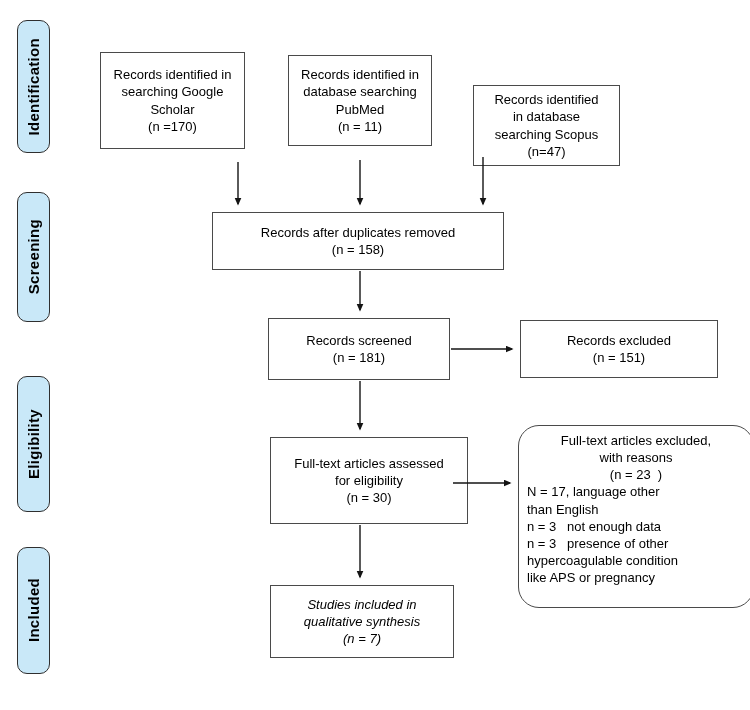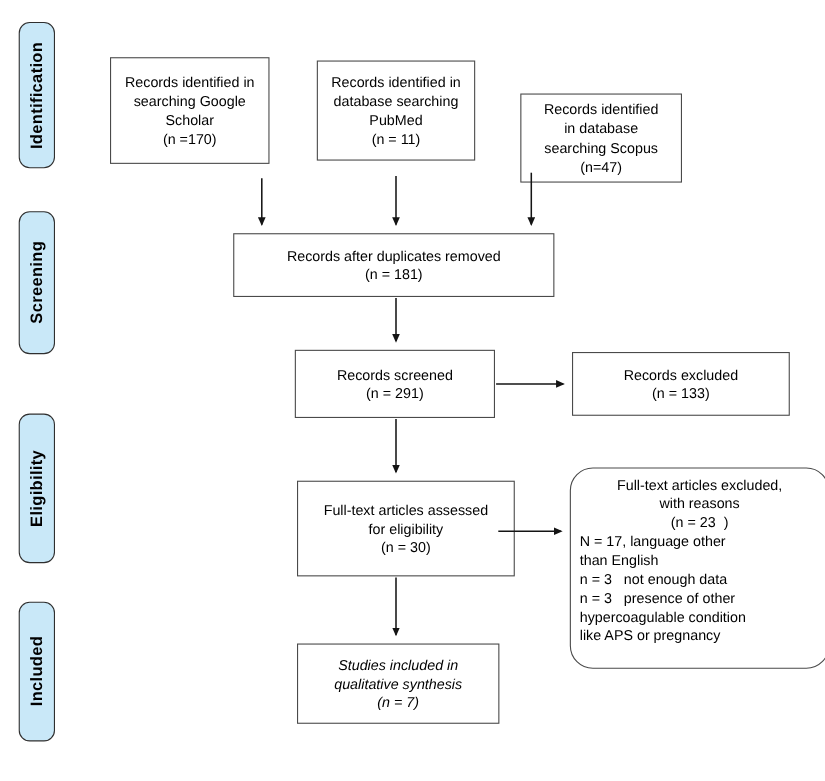--- a/index.html
+++ b/index.html
@@ -84,29 +84,29 @@
   </div>
   <div class="box" style="left:473px;top:47px;width:147px;height:81px;margin-top:38px;">
     <div class="pre">Records identified
 in database
 searching Scopus
 (n=47)</div>
   </div>
 
   <div class="box" style="left:212px;top:212px;width:292px;height:58px;">
     <div class="pre">Records after duplicates removed
-(n = 181)</div>
+(n = 158)</div>
   </div>
   <div class="box" style="left:268px;top:318px;width:182px;height:62px;">
     <div class="pre">Records screened
-(n = 291)</div>
+(n = 181)</div>
   </div>
   <div class="box" style="left:520px;top:320px;width:198px;height:58px;">
     <div class="pre">Records excluded
-(n = 133)</div>
+(n = 151)</div>
   </div>
 
   <div class="box" style="left:270px;top:437px;width:198px;height:87px;">
     <div class="pre">Full-text articles assessed
 for eligibility
 (n = 30)</div>
   </div>
   <div class="box" style="left:518px;top:425px;width:236px;height:183px;justify-content:space-between;padding-top:6px;border-radius:21px;">
     <div class="pre">Full-text articles excluded,
 with reasons

